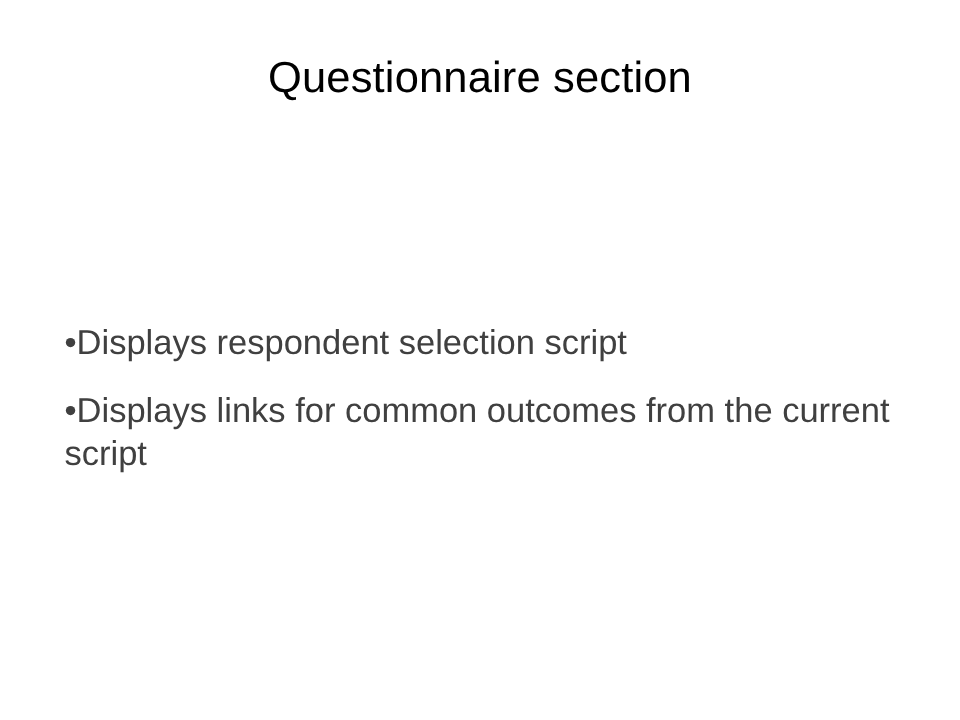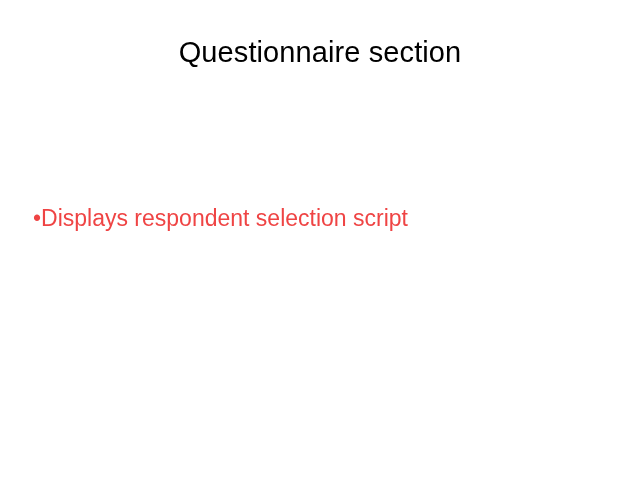--- a/index.html
+++ b/index.html
@@ -50,22 +50,22 @@
     position: absolute;
     left: 27px;
     top: 198px;
     width: 588px;
   }
   .bullet-line {
     font-family: "Liberation Sans", sans-serif;
     font-size: 23px;
     font-weight: normal;
     line-height: 29px;
-    color: #ef4444;
-    margin: 6px;
+    color: #404040;
+    margin: 16px;
     padding: 0;
     text-indent: 0;
     text-align: left;
     word-spacing: 0px;
   }
   .bullet-line .bullet-mark {
     font-size: 23px;
     line-height: 29px;
   }
 </style>
@@ -75,17 +75,18 @@
 <div class="slide" style="background: rgb(255, 255, 255); color: rgb(0, 0, 0); border-radius: 14px;">
 
   <div class="title-area">
     <h1 class="slide-title">Questionnaire section</h1>
   </div>
 
   <div class="body-area">
 
     <p class="bullet-line"><span class="bullet-mark">•</span><span>Displays respondent selection script</span></p>
 
+    <p class="bullet-line"><span class="bullet-mark">•</span><span>Displays links for common outcomes from the current script</span></p>
 
 
   </div>
 
 </div>
 
 </body></html>

